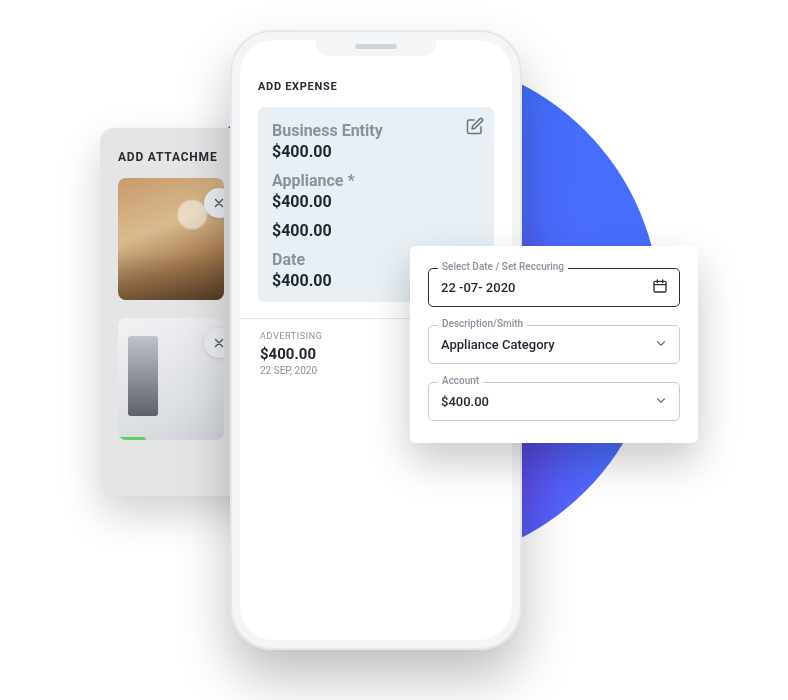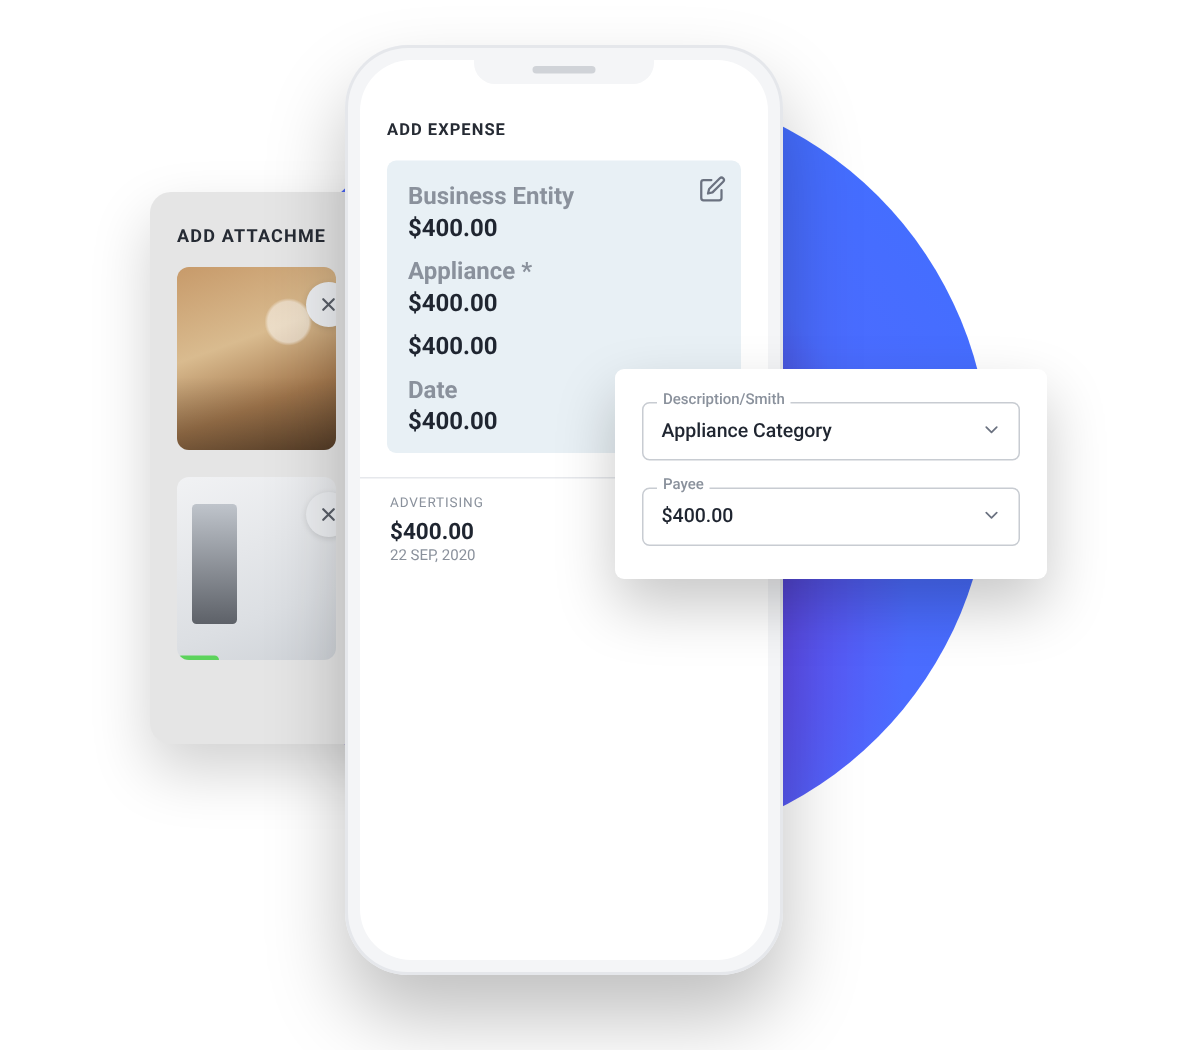--- a/index.html
+++ b/index.html
@@ -218,32 +218,44 @@
         <div class="amt">$400.00</div>
         <div class="date">22 SEP, 2020</div>
       </div>
       <div class="list-thumb"></div>
     </div>
   </div>
 </div>
 
 <div class="form-card">
   <div class="form-group">
+    <span class="form-legend">Select Date / Set Reccuring</span>
+    <div class="form-control">
+        <span>22 -07- 2020</span>
+      </div>
+    <span class="cal-icon">
+      <svg width="16" height="16" viewBox="0 0 24 24" fill="none" stroke-width="2" stroke-linecap="round" stroke-linejoin="round">
+          <rect x="3" y="5" width="18" height="16" rx="2"></rect>
+          <path d="M16 3v4M8 3v4M3 10h18"></path>
+        </svg>
+    </span>
+  </div>
+  <div class="form-group">
     <span class="form-legend">Description/Smith</span>
     <div class="form-control light">
         <span>Appliance Category</span>
       </div>
     <span class="chev-icon">
       <svg width="14" height="14" viewBox="0 0 24 24" fill="none" stroke-width="2" stroke-linecap="round" stroke-linejoin="round">
           <path d="m6 9 6 6 6-6"></path>
         </svg>
     </span>
   </div>
   <div class="form-group">
-    <span class="form-legend">Payee</span>
+    <span class="form-legend">Account</span>
     <div class="form-control light">
         <span>$400.00</span>
       </div>
     <span class="chev-icon">
       <svg width="14" height="14" viewBox="0 0 24 24" fill="none" stroke-width="2" stroke-linecap="round" stroke-linejoin="round">
           <path d="m6 9 6 6 6-6"></path>
         </svg>
     </span>
   </div>
 </div>

